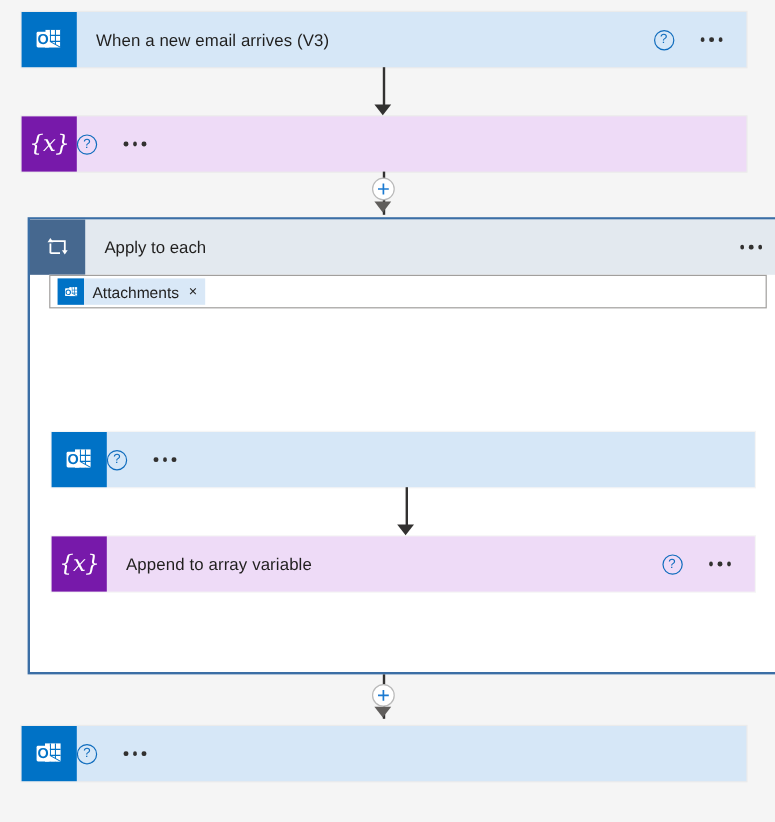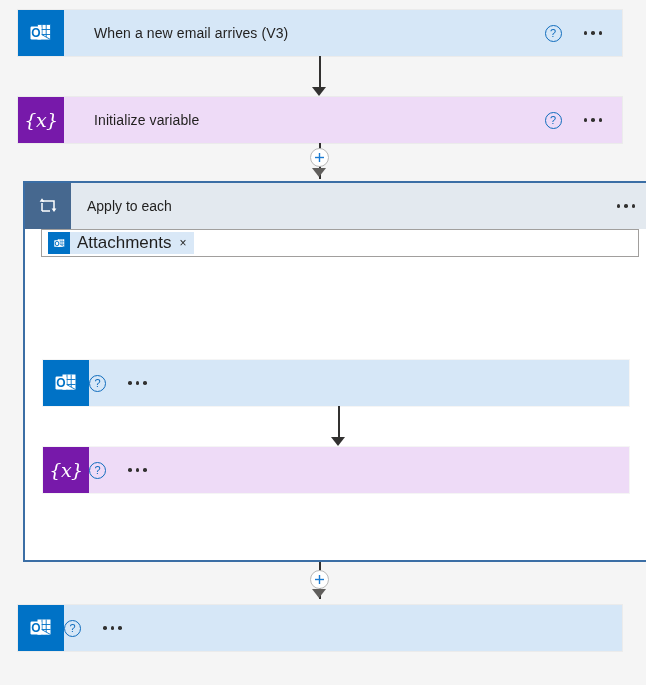--- a/index.html
+++ b/index.html
@@ -42,21 +42,21 @@
     justify-content: center;
   }
   .iconbox-outlook  { background: #0072c6; }
   .iconbox-variable { background: #7719aa; }
   .iconbox-loop     { background: #46688f; }
 
   .card-title {
     flex: 1;
     display: flex;
     align-items: center;
-    padding-left: 30px;
+    padding-left: 16px;
     font-size: 14px;
     color: #201f1e;
     letter-spacing: 0.1px;
     white-space: nowrap;
     overflow: hidden;
   }
   .card-actions {
     display: flex;
     align-items: center;
     gap: 20px;
@@ -191,21 +191,21 @@
     cursor: default;
   }
   .token-icon {
     width: 22px; height: 22px;
     background: #0072c6;
     display: flex; align-items: center; justify-content: center;
     margin-right: 7px;
   }
   .token-icon svg { width: 13px; height: 13px; display:block; }
   .token-label {
-    font-size: 17px;
+    font-size: 13px;
     color: #201f1e;
     margin-right: 8px;
   }
   .token-x {
     font-size: 12px;
     color: #201f1e;
     cursor: pointer;
     line-height: 1;
   }
 
@@ -255,21 +255,20 @@
     </div>
   </div>
 
   <div class="connector" style="left:319px; top:56px; height:34px;"></div>
   <div class="arrowhead" style="left:312px; top:87px;"></div>
 
   <div class="card variable" style="left:18px; top:97px; width:604px;">
     <div class="card-iconbox iconbox-variable">
       <span class="gl-variable">{<i>x</i>}</span>
     </div>
-    <div class="card-title">Initialize variable</div>
     <div class="card-actions">
       <div class="help-icon">?</div>
       <div class="ellipsis">
           <i></i>
           <i></i>
           <i></i>
         </div>
     </div>
   </div>
 
@@ -351,20 +350,21 @@
         </div>
       </div>
 
       <div class="connector" style="left:313px; top:177px; height:34px;"></div>
       <div class="arrowhead" style="left:306px; top:208px;"></div>
 
       <div class="card variable" style="left:18px; top:218px; width:586px;">
         <div class="card-iconbox iconbox-variable">
           <span class="gl-variable">{<i>x</i>}</span>
         </div>
+        <div class="card-title">Append to array variable</div>
         <div class="card-actions">
           <div class="help-icon">?</div>
           <div class="ellipsis">
               <i></i>
               <i></i>
               <i></i>
             </div>
         </div>
       </div>
 

